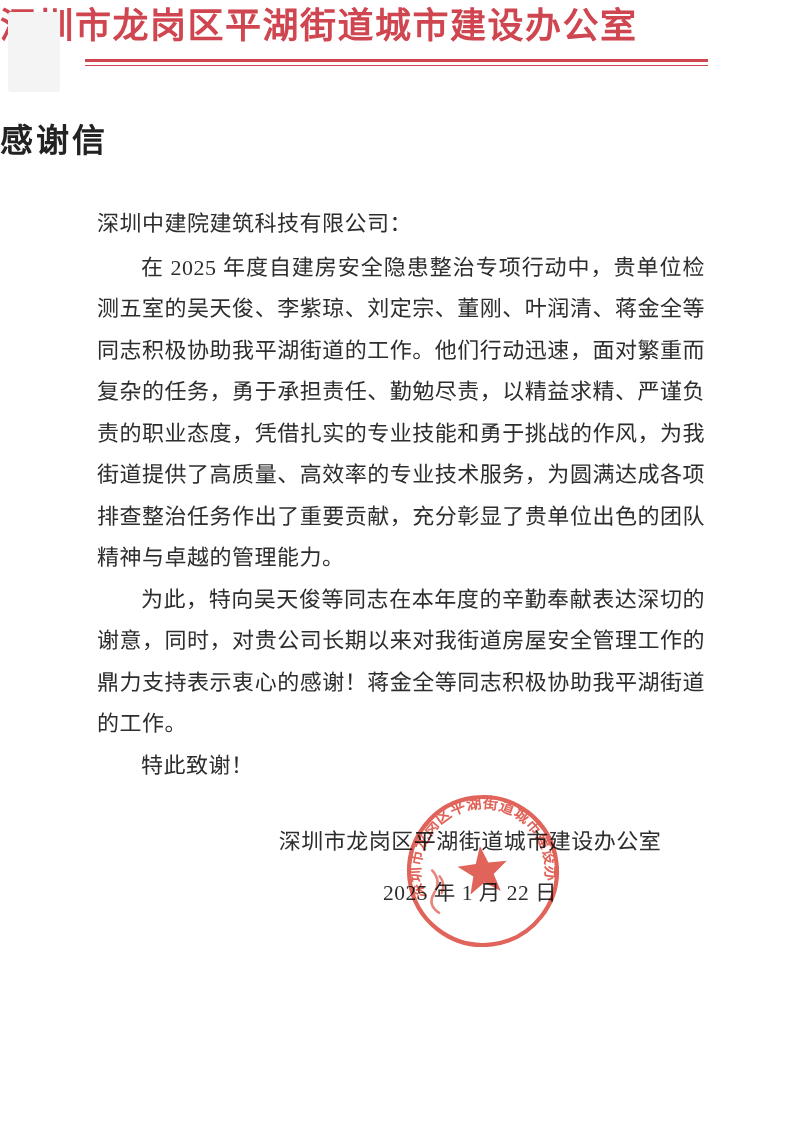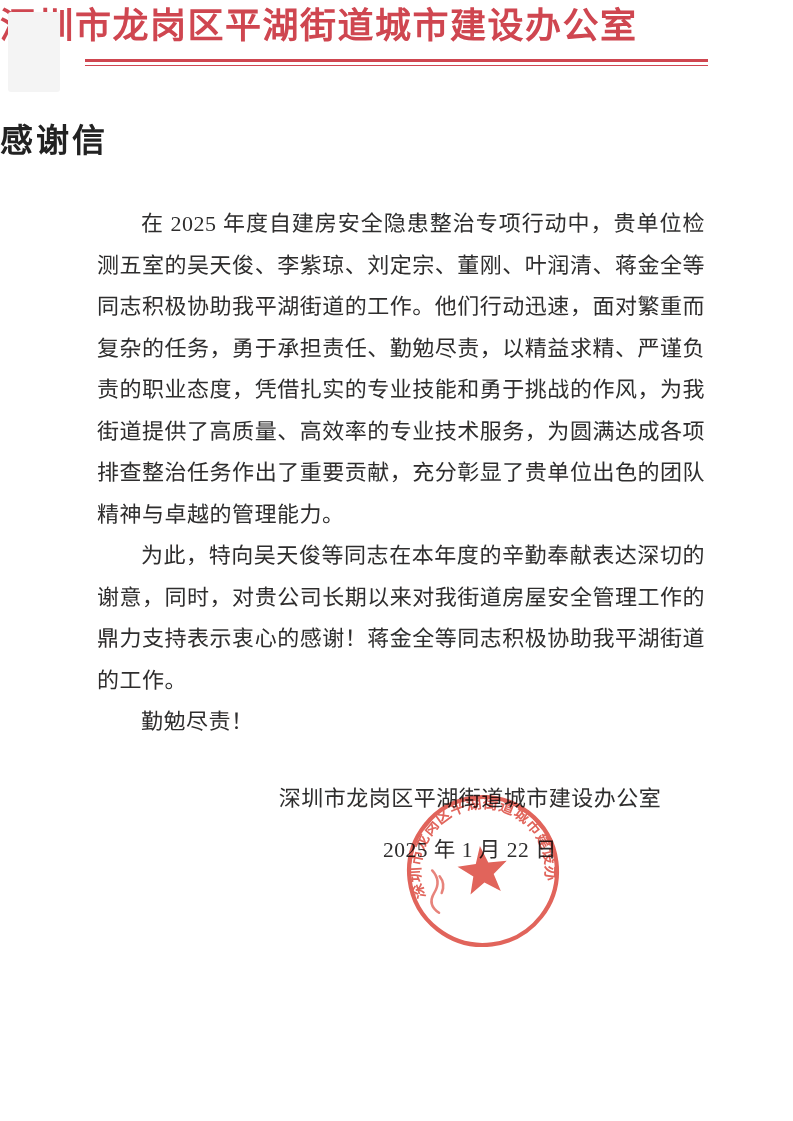--- a/index.html
+++ b/index.html
@@ -88,23 +88,24 @@
   <div class="scan-smudge"></div>
 
   <header>
     <h1 class="letterhead-title">深圳市龙岗区平湖街道城市建设办公室</h1>
     <div class="rule"></div>
   </header>
 
   <h2 class="letter-title">感谢信</h2>
 
   <main class="body-block">
+    <p class="salutation">深圳中建院建筑科技有限公司：</p>
     <p class="para">在 2025 年度自建房安全隐患整治专项行动中，贵单位检测五室的吴天俊、李紫琼、刘定宗、董刚、叶润清、蒋金全等同志积极协助我平湖街道的工作。他们行动迅速，面对繁重而复杂的任务，勇于承担责任、勤勉尽责，以精益求精、严谨负责的职业态度，凭借扎实的专业技能和勇于挑战的作风，为我街道提供了高质量、高效率的专业技术服务，为圆满达成各项排查整治任务作出了重要贡献，充分彰显了贵单位出色的团队精神与卓越的管理能力。</p>
     <p class="para">为此，特向吴天俊等同志在本年度的辛勤奉献表达深切的谢意，同时，对贵公司长期以来对我街道房屋安全管理工作的鼎力支持表示衷心的感谢！蒋金全等同志积极协助我平湖街道的工作。</p>
-    <p class="closing">勤勉尽责！</p>
+    <p class="closing">特此致谢！</p>
   </main>
 
   <div class="signature-block">
     <div>深圳市龙岗区平湖街道城市建设办公室</div>
     <div class="signature-date">2025 年 1 月 22 日</div>
   </div>
 
   <svg class="seal" viewBox="0 0 200 200" xmlns="http://www.w3.org/2000/svg">
     <g transform="rotate(-7 100 100)" opacity="0.86">
       <circle cx="100" cy="100" r="88" fill="none" stroke="#dc4b40" stroke-width="5"></circle>

